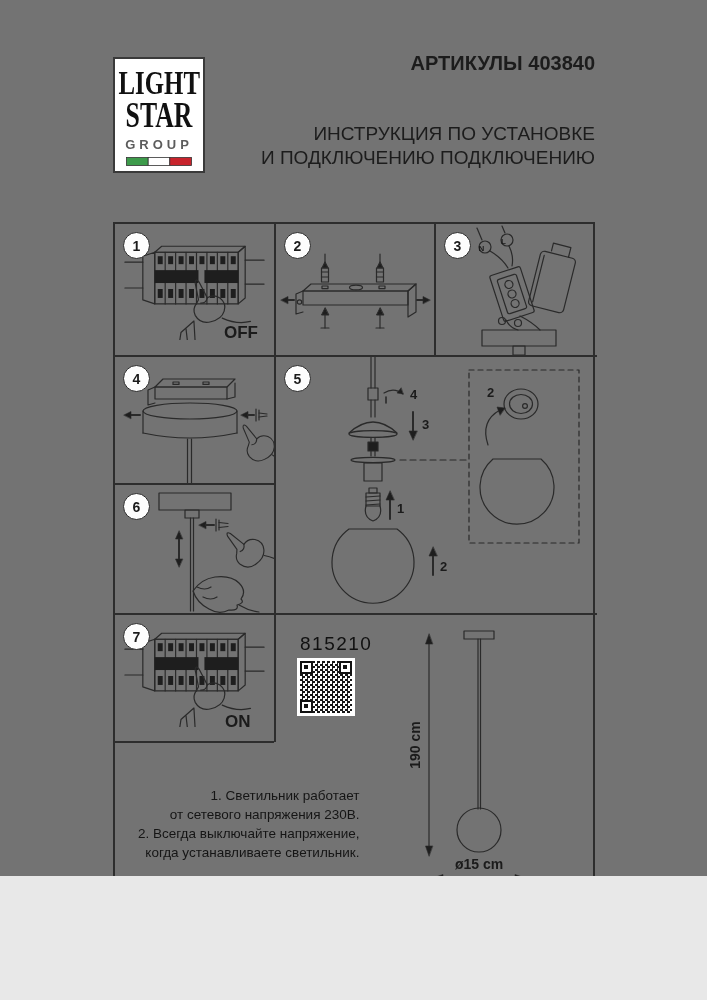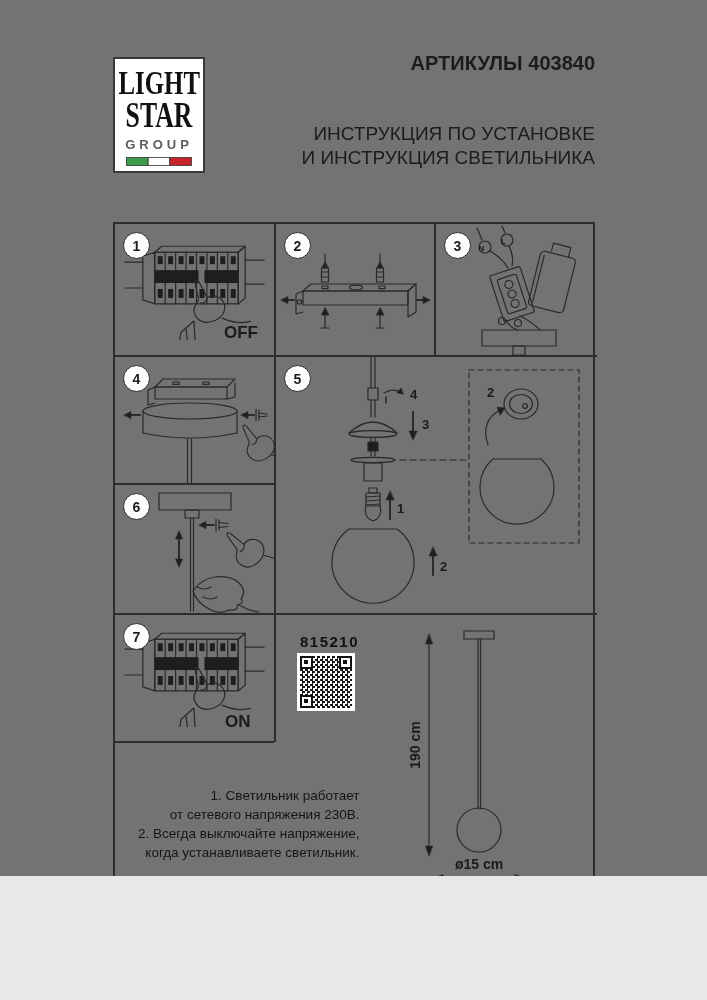--- a/index.html
+++ b/index.html
@@ -43,21 +43,21 @@
     position:absolute; left:8px; top:8px; width:27px; height:27px;
     border:1.4px solid #2a2a2a; border-radius:50%; background:#fdfdfd;
     display:flex; align-items:center; justify-content:center;
     font-size:14px; font-weight:bold; color:#1b1b1b; z-index:2;
   }
   svg { display:block; }
   svg text { font-family:"Liberation Sans", sans-serif; fill:#1b1b1b; }
   .sketch { stroke:#2a2a2a; stroke-width:1.2; fill:none; stroke-linecap:round; stroke-linejoin:round; }
   
   .qr-wrap { position:absolute; left:300px; top:633px; width:70px; }
-  .qr-label { font-size:15px; font-weight:bold; letter-spacing:1.5px; color:#111; }
+  .qr-label { font-size:19px; font-weight:normal; letter-spacing:1.5px; color:#111; }
   .qr {
     margin-top:6px; width:52px; height:52px; position:relative; background:#fff;
     background-image:conic-gradient(#161616 25%, transparent 0 50%, #161616 0 75%, transparent 0);
     background-size:5px 5px; outline:3px solid #fff;
   }
   .finder { position:absolute; width:13px; height:13px; border:2.6px solid #111; background:#fff; }
   .finder::after { content:""; position:absolute; left:2px; top:2px; width:4px; height:4px; background:#111; }
   .finder.tl { left:0; top:0; } .finder.tr { right:0; top:0; } .finder.bl { left:0; bottom:0; }
   
   .notes { position:absolute; left:138px; top:786px; font-size:13.5px; line-height:19px; color:#151515;text-align:right; }
@@ -127,21 +127,21 @@
       <rect x="22.2" y="0.5" width="21.6" height="8" stroke="#333" stroke-width="0.8" fill="#ffffff"></rect>
       <rect x="43.8" y="0.5" width="21.7" height="8" stroke="#333" stroke-width="0.8" fill="#c8242c"></rect>
     </svg>
   </div>
 
   <div class="hdr-right">
     <div class="series">АРТИКУЛЫ 403840</div>
   </div>
   <div class="hdr-title">
     <div>ИНСТРУКЦИЯ ПО УСТАНОВКЕ</div>
-    <div>И ИНСТРУКЦИЯ СВЕТИЛЬНИКА</div>
+    <div>И ПОДКЛЮЧЕНИЮ ПОДКЛЮЧЕНИЮ</div>
   </div>
 
   <div class="grid">
 
     <div class="gline" style="left:0;top:131px;width:482px;height:1.6px;"></div>
     <div class="gline" style="left:0;top:389px;width:482px;height:1.6px;"></div>
     <div class="gline" style="left:159px;top:0;width:1.6px;height:518px;"></div>
     <div class="gline" style="left:319px;top:0;width:1.6px;height:131px;"></div>
     <div class="gline" style="left:0;top:259px;width:159px;height:1.6px;"></div>
     <div class="gline" style="left:0;top:517px;width:159px;height:1.6px;"></div>

